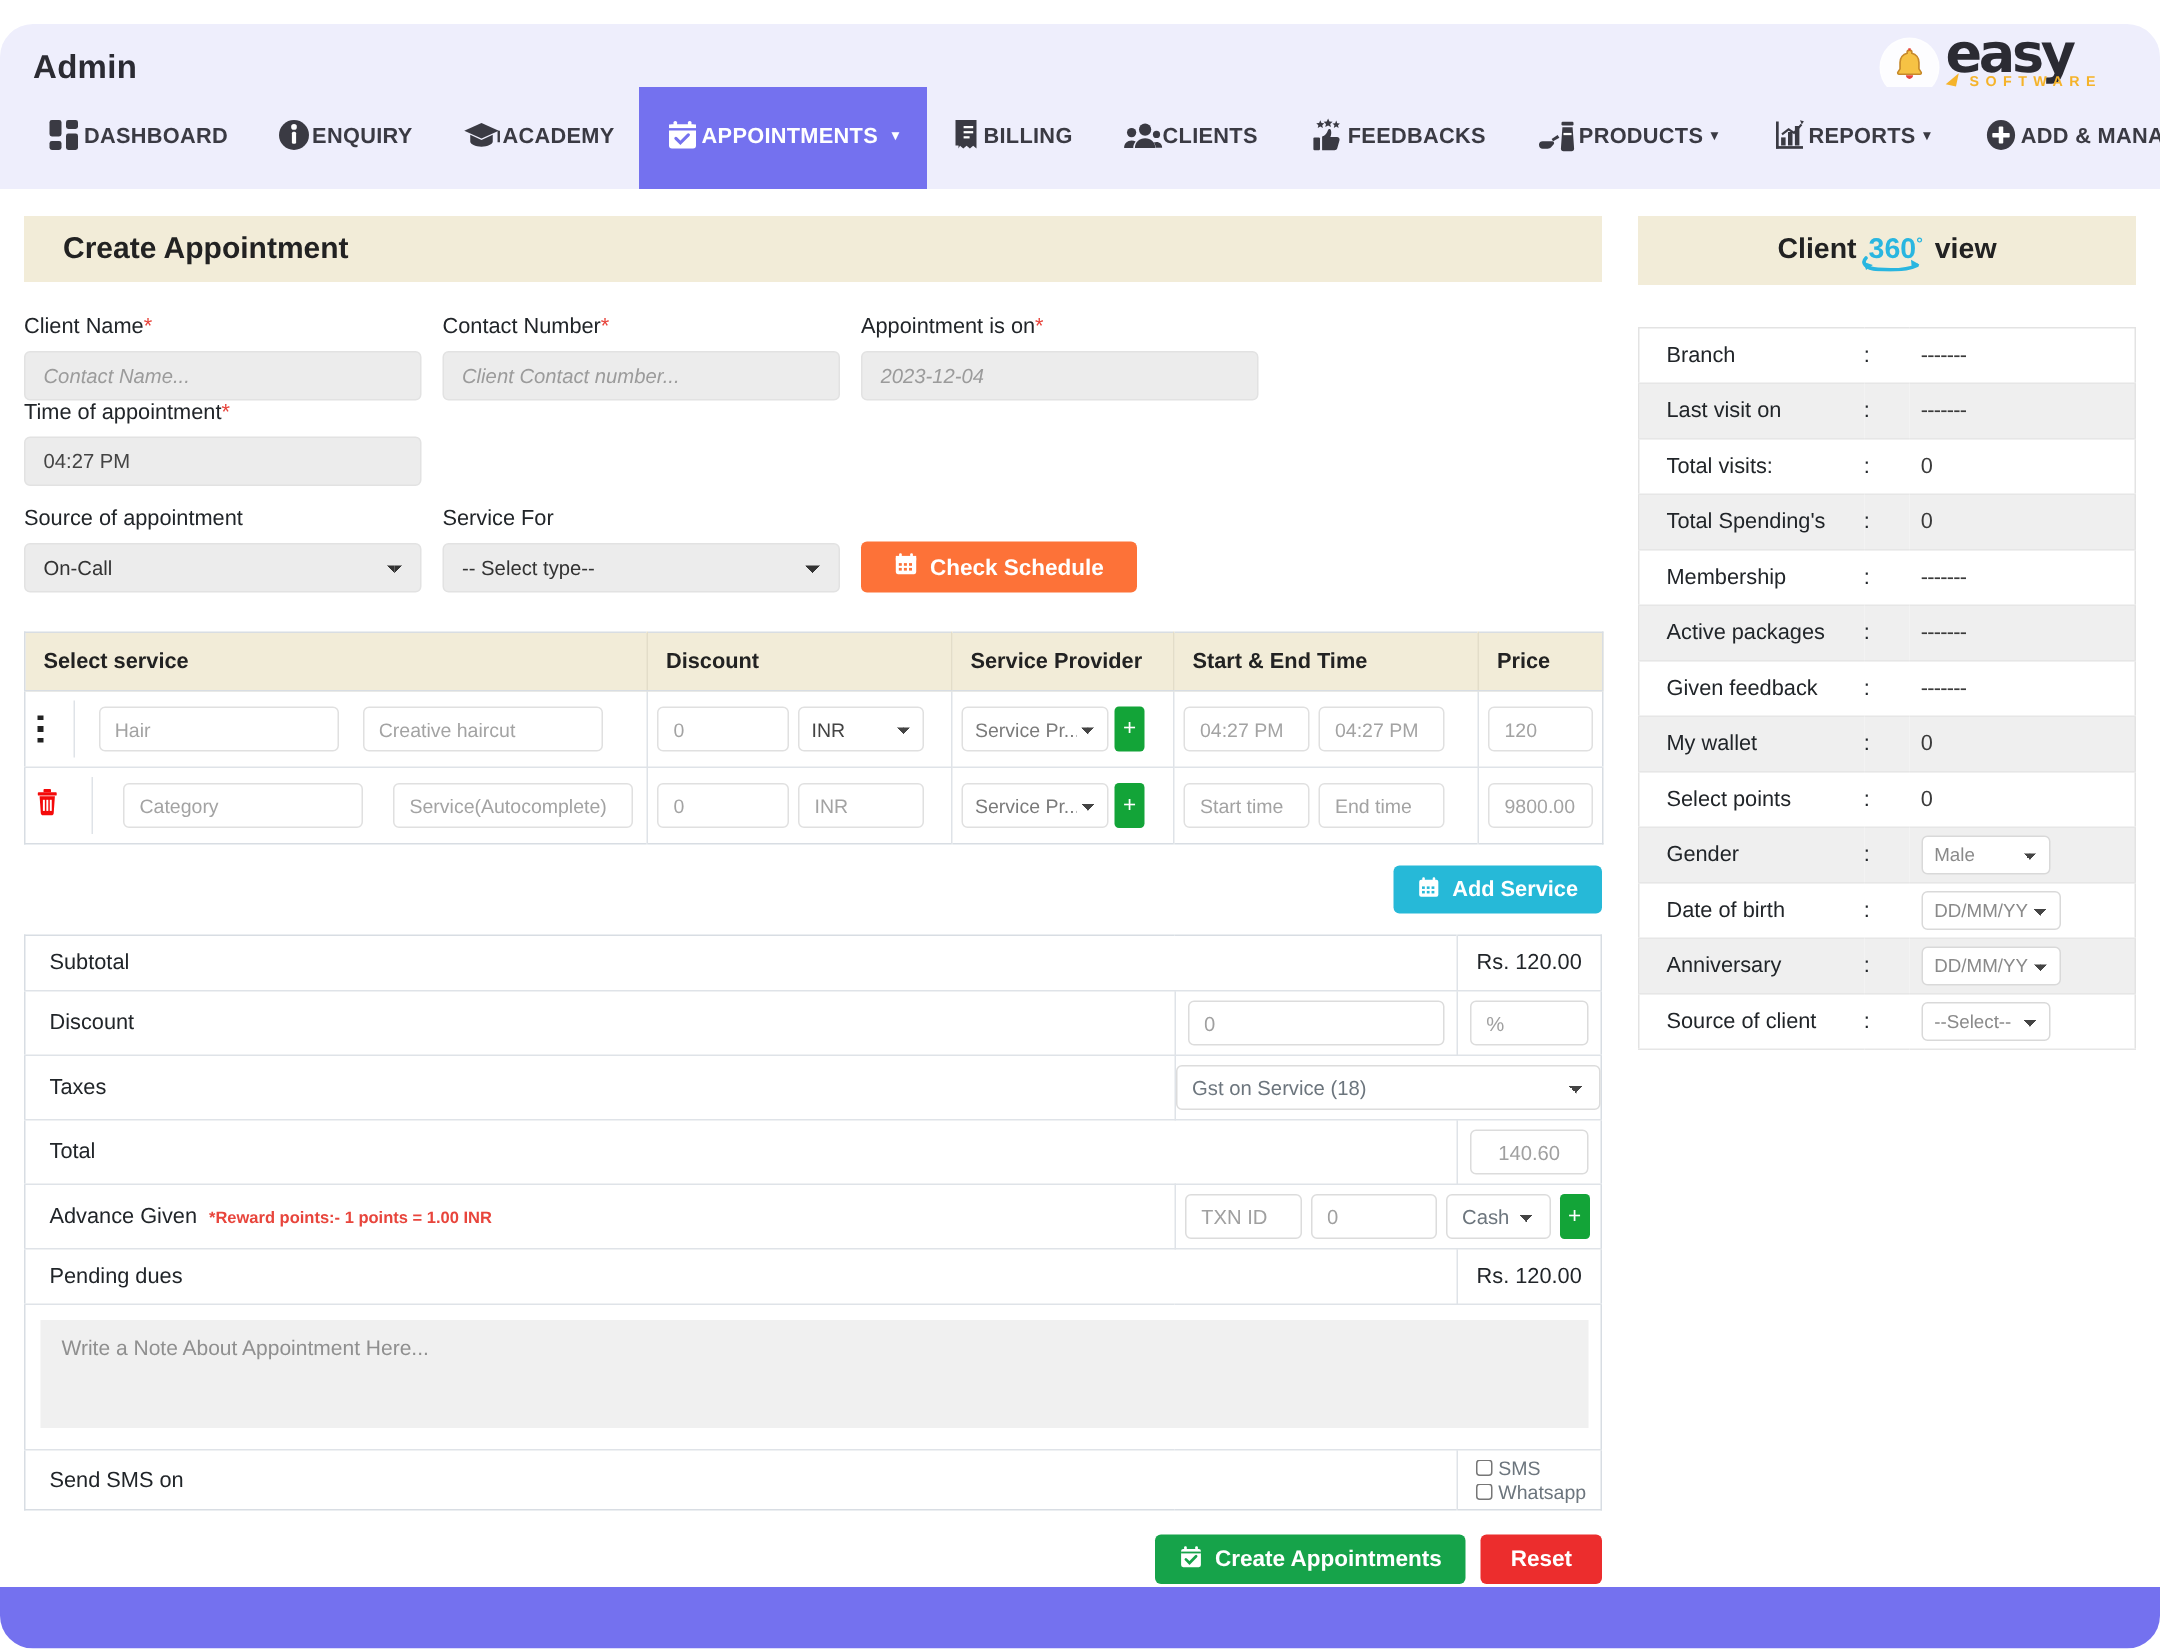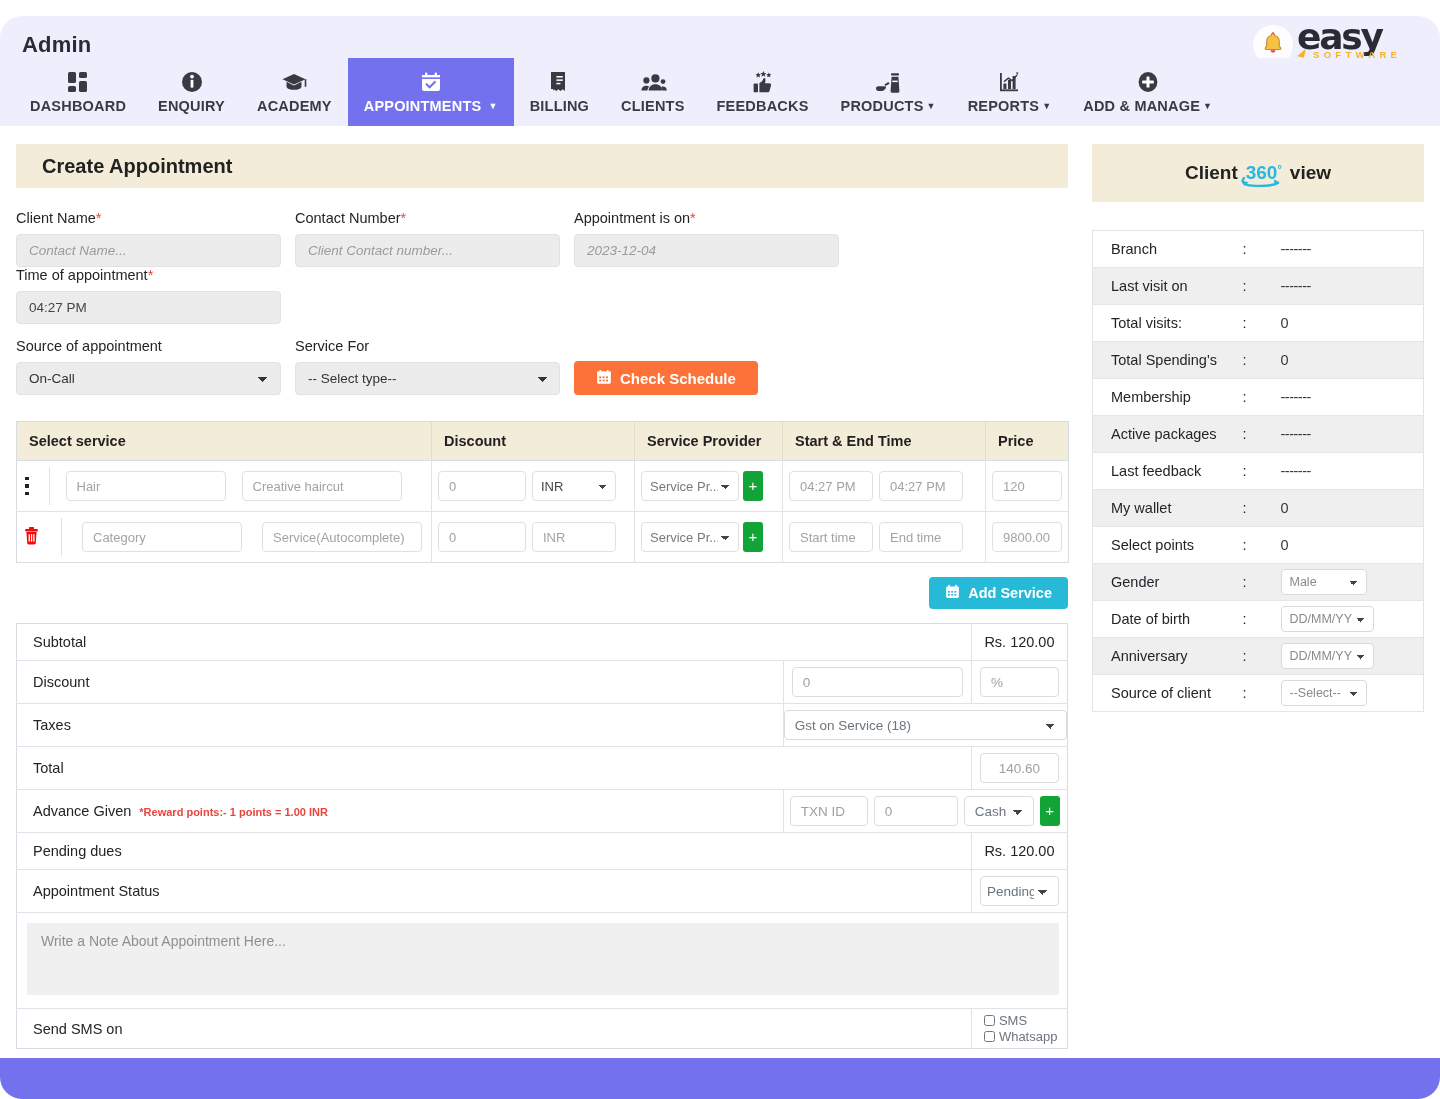--- a/index.html
+++ b/index.html
@@ -57,21 +57,21 @@
   }
 
   
   .nav {
     position: absolute; left: 0; top: 58px; width: 1440px; height: 68px;
     background: #eeeefc;
     display: flex; align-items: stretch;
     padding-left: 14px;
   }
   .nav-item {
-    display: flex; flex-direction: column;
+    display: flex; 
     align-items: center; justify-content: center;
     padding: 6px 16px 8px 16px;
     cursor: pointer;
     color: #3a3a43;
   }
   .nav-item.active { background: #7471ef; color: #ffffff; }
   .nav-icon { height: 26px; display: flex; align-items: flex-end; justify-content: center; margin-bottom: 4px; }
   .nav-label {
     font-size: 14.5px; font-weight: bold; letter-spacing: .2px;
     white-space: nowrap;
@@ -232,21 +232,21 @@
 
   .bottom-actions {
     display: flex; justify-content: flex-end; gap: 10px; margin-top: 16px;
   }
 
   
   .right-col {
     position: absolute; left: 1092px; top: 144px; width: 332px;
   }
   .c360-head {
-    background: #f2ecd8; height: 58px;
+    background: #f2ecd8; height: 46px;
     display: flex; align-items: center; justify-content: center; gap: 6px;
     font-size: 19px; font-weight: bold; color: #222;
   }
   .c360-badge {
     color: #29b6e0; font-weight: bold; font-size: 19px;
     position: relative; padding: 0 2px;
   }
   .c360-table { width: 332px; border-collapse: collapse; border: 1px solid #e3e3e3; table-layout: fixed; margin-top: 28px; }
   .c360-table tr:nth-child(even) { background: #efefef; }
   .c360-table tr:nth-child(odd)  { background: #ffffff; }
@@ -646,26 +646,20 @@
               <select class="wide-sel" style="width:70px"><option>Cash</option></select>
               <button class="plus-btn">+</button>
             </div>
           </td>
         </tr>
         <tr>
           <td colspan="2">Pending dues</td>
           <td class="val-cell">Rs. 120.00</td>
         </tr>
         <tr>
-          <td colspan="2">Appointment Status</td>
-          <td style="padding:6px 8px">
-            <select class="wide-sel" style="padding-left:6px"><option>Pending</option></select>
-          </td>
-        </tr>
-        <tr>
           <td colspan="3" style="padding:10px 8px 10px 10px">
             <textarea class="note-area" placeholder="Write a Note About Appointment Here..." style=""></textarea>
           </td>
         </tr>
         <tr>
           <td colspan="2">Send SMS on</td>
           <td style="padding:4px 4px">
             <div class="chk-wrap">
               <label class="chk-line">
                 <input type="checkbox" style="">
@@ -743,21 +737,21 @@
             <td>Membership</td>
             <td class="colon">:</td>
             <td class="val"><span class="dash">-------</span></td>
           </tr>
         <tr>
             <td>Active packages</td>
             <td class="colon">:</td>
             <td class="val"><span class="dash">-------</span></td>
           </tr>
         <tr>
-            <td>Last feedback</td>
+            <td>Given feedback</td>
             <td class="colon">:</td>
             <td class="val"><span class="dash">-------</span></td>
           </tr>
         <tr>
             <td>My wallet</td>
             <td class="colon">:</td>
             <td class="val"><span>0</span></td>
           </tr>
         <tr>
             <td>Select points</td>

